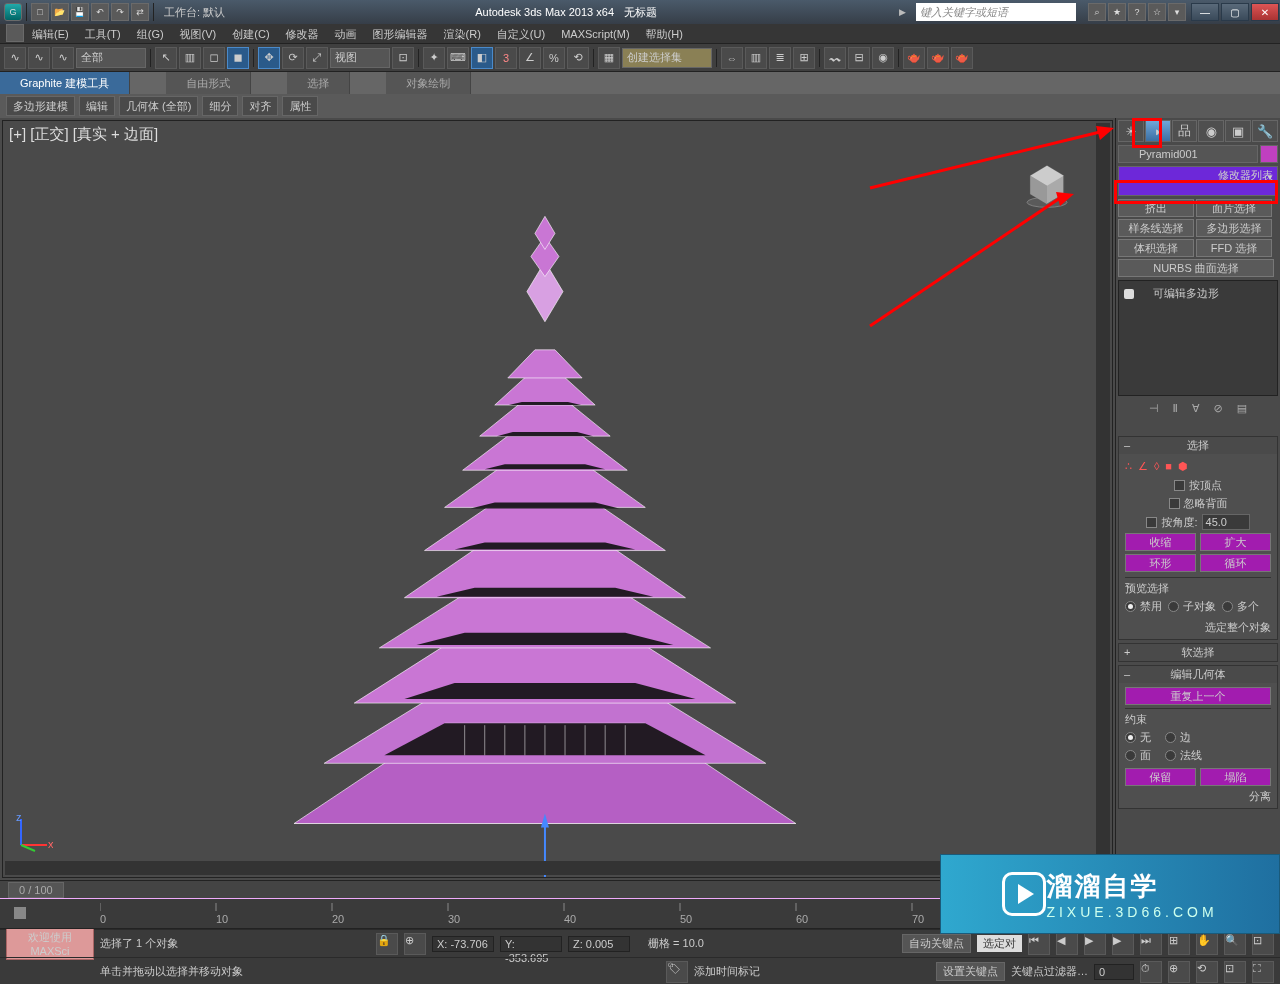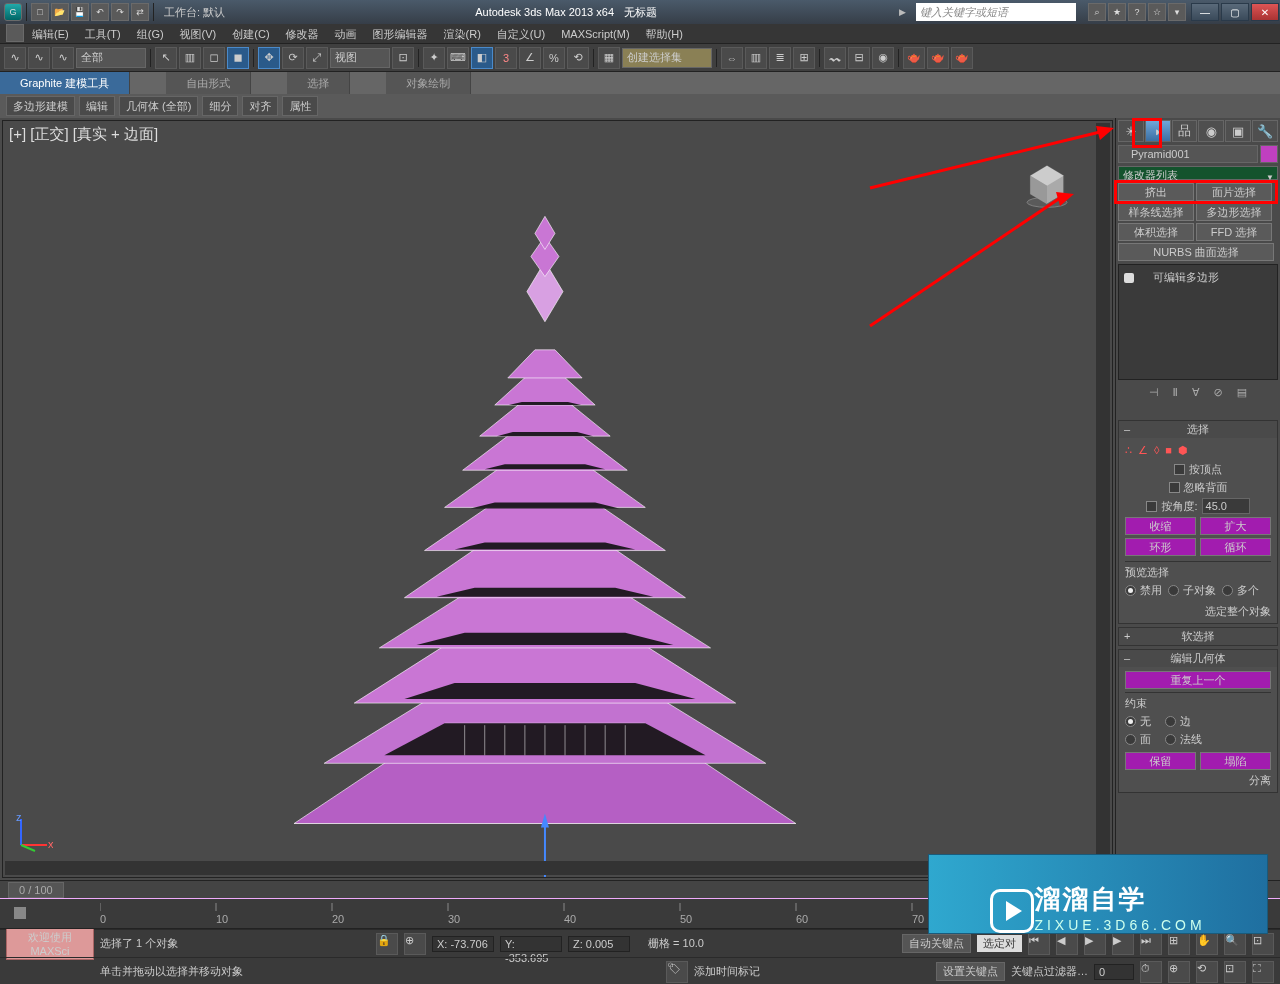--- a/index.html
+++ b/index.html
@@ -30,23 +30,23 @@
 .vp-label { position:absolute; top:4px; left:6px; color:#ddd; font-size:15px; z-index:10; }
 .vp-scene { position:absolute; inset:0; }
 .axis-gizmo { position:absolute; left:10px; bottom:24px; width:40px; height:40px; z-index:10; }
 .hsb { position:absolute; left:2px; right:2px; bottom:2px; height:14px; background:#333; }
 .vsb { position:absolute; right:2px; top:2px; bottom:18px; width:14px; background:#333; }
 .cmd-panel { position:absolute; top:118px; right:0; width:165px; bottom:104px; background:#4a4a4a; border-left:1px solid #222; padding:2px; display:flex; flex-direction:column; gap:3px; overflow:hidden; }
 .cmd-tabs { display:flex; gap:1px; }
 .cmd-tab { flex:1; height:22px; background:#4f4f4f; border:1px solid #666; display:flex; align-items:center; justify-content:center; font-size:13px; }
 .cmd-tab.active { background:linear-gradient(#6fa7d9,#3b6fa3); }
 .name-row { display:flex; gap:2px; }
-.name-field { flex:1; height:18px; background:#555; border:1px solid #666; padding:0 12px; line-height:16px; }
+.name-field { flex:1; height:18px; background:#555; border:1px solid #666; padding:0 20px; line-height:16px; }
 .color-sw { width:18px; height:18px; background:#c040c0; border:1px solid #666; }
-.mod-drop { height:14px; background:#14532d; border:1px solid #666; padding:0 4px; line-height:16px; position:relative; }
+.mod-drop { height:30px; background:#6d28d9; border:1px solid #666; padding:0 4px; line-height:16px; position:relative;text-align:right; }
 .mod-drop::after { content:"▼"; position:absolute; right:3px; top:3px; font-size:8px; }
 .mod-btns { display:flex; gap:2px; flex-wrap:wrap; }
 .mod-btn { width:76px; height:18px; background:#5a5a5a; border:1px solid #777; text-align:center; line-height:16px; }
 .stack { background:#3a3a3a; border:1px solid #222; height:116px; padding:3px; }
 .stack-item { display:flex; align-items:center; gap:19px; padding:2px; }
 .stack-light { width:10px; height:10px; background:#ddd; border-radius:2px; }
 .stack-tools { display:flex; gap:14px; justify-content:center; padding:3px 0; color:#aaa; }
 .rollout { background:#4f4f4f; border:1px solid #333; }
 .rollout-head { background:#4a4a4a; color:#ccc; text-align:center; height:17px; line-height:17px; position:relative; }
 .rollout-head.minus::before { content:"–"; position:absolute; left:5px; }
@@ -62,21 +62,21 @@
 .radio.on::after { content:""; position:absolute; inset:2px; background:#eee; border-radius:50%; }
 .bottom { position:absolute; left:0; right:0; bottom:0; height:104px; background:#3a3a3a; border-top:1px solid #222; }
 .timeline { height:18px; background:#444; border-bottom:1px solid #f0abfc; display:flex; align-items:center; padding:0 8px; color:#aaa; position:relative; }
 .track { height:30px; background:#3a3a3a; border-bottom:1px solid #222; position:relative; }
 .track-icon { position:absolute; left:12px; top:6px; width:16px; height:16px; }
 .ruler { position:absolute; left:100px; right:20px; top:4px; height:22px; }
 .status-rows { display:flex; flex-direction:column; }
 .status-row { height:28px; display:flex; align-items:center; gap:6px; padding:0 6px; color:#ccc; border-top:1px solid #2a2a2a; }
 .coord-field { background:#333; border:1px solid #222; padding:0 4px; height:16px; width:62px; line-height:14px; }
 .status-btn { width:22px; height:22px; background:#4a4a4a; border:1px solid #5a5a5a; }
-.brand { position:absolute; right:12px; bottom:50px; width:340px; height:80px; background:linear-gradient(90deg,#2fa8cf,#1f6fa0); display:flex; align-items:flex-end; justify-content:center; border:1px solid #1a5a7a; z-index:50; }
+.brand { position:absolute; right:0; bottom:50px; width:340px; height:80px; background:linear-gradient(90deg,#2fa8cf,#1f6fa0); display:flex; align-items:center; justify-content:center; border:1px solid #1a5a7a; z-index:50; }
 .brand-play { width:44px; height:44px; border:3px solid #fff; border-radius:10px; display:flex; align-items:center; justify-content:center; }
 .brand-tri { width:0; height:0; border-left:16px solid #fff; border-top:10px solid transparent; border-bottom:10px solid transparent; margin-left:4px; }
 .brand-txt { color:#fff; font-size:26px; font-weight:bold; letter-spacing:2px; }
 .brand-sub { color:#cfe; font-size:14px; letter-spacing:4px; }
 .red-box { position:absolute; border:3px solid #f00; pointer-events:none; z-index:30; }
 .red-arrow { position:absolute; z-index:30; pointer-events:none; }
 .viewcube { position:absolute; top:38px; right:40px; width:50px; height:50px; z-index:10; }
 </style>
 </head>
 <body>

